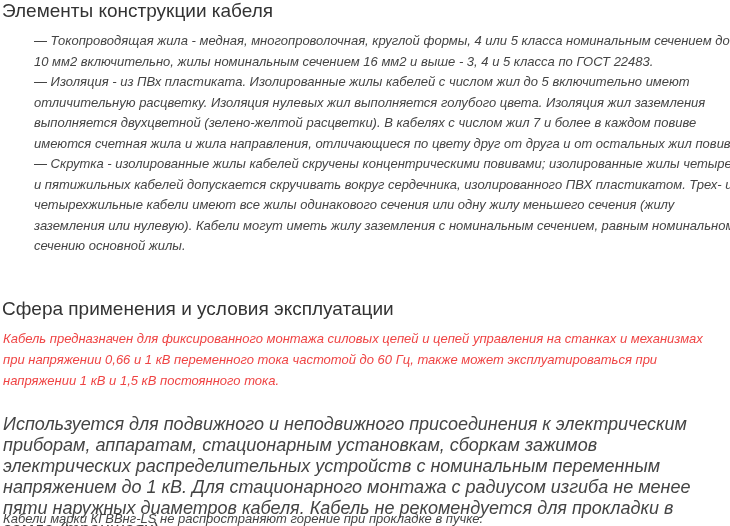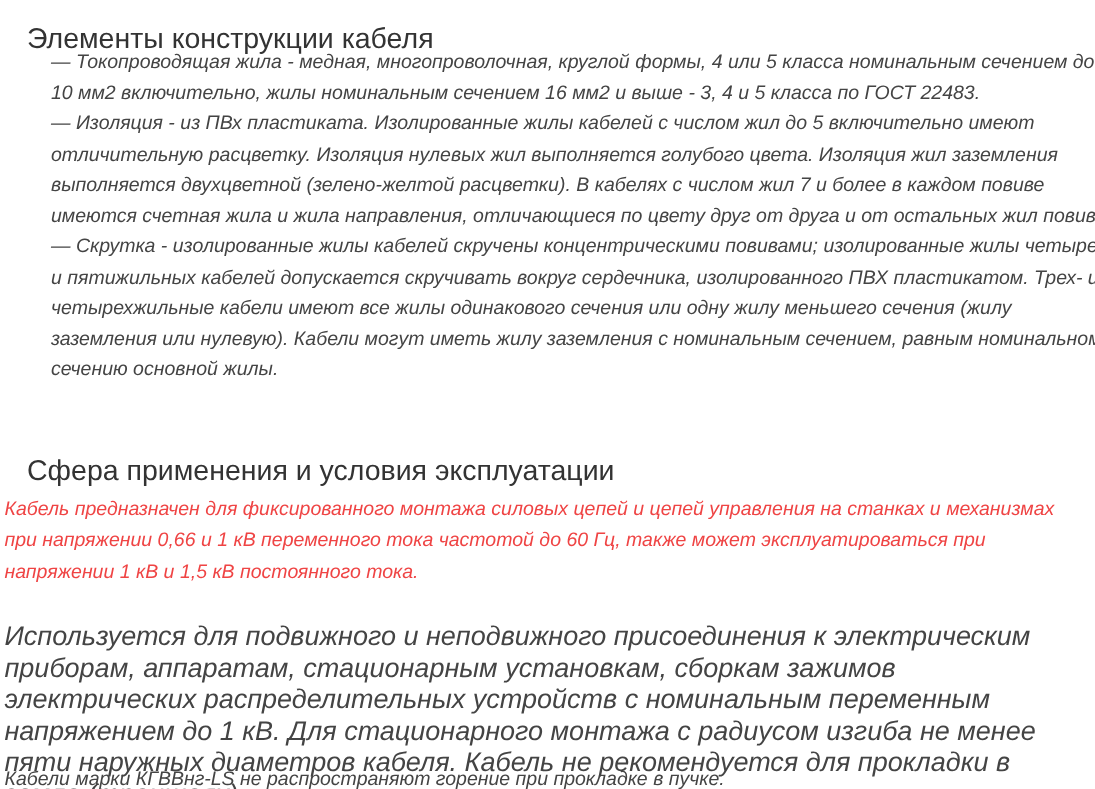--- a/index.html
+++ b/index.html
@@ -11,29 +11,29 @@
       width: 730px;
       height: 526px;
       overflow: hidden;
       font-family: "Liberation Sans", "DejaVu Sans", sans-serif;
       color: #333333;
       position: relative;
     }
     .section-title {
       position: absolute;
       left: 2px;
-      margin: 16px;
+      margin: 0;
       font-weight: normal;
       font-size: 19px;
       line-height: 22px;
       color: #333333;
       white-space: nowrap;
     }
     #title-1 { top: 0px; }
-    #title-2 { top: 288px; }
+    #title-2 { top: 298px; }
 
     .block {
       position: absolute;
       left: 0;
       width: 730px;
       font-style: italic;
       font-size: 13px;
       line-height: 20.5px;
       color: #444444;
     }

